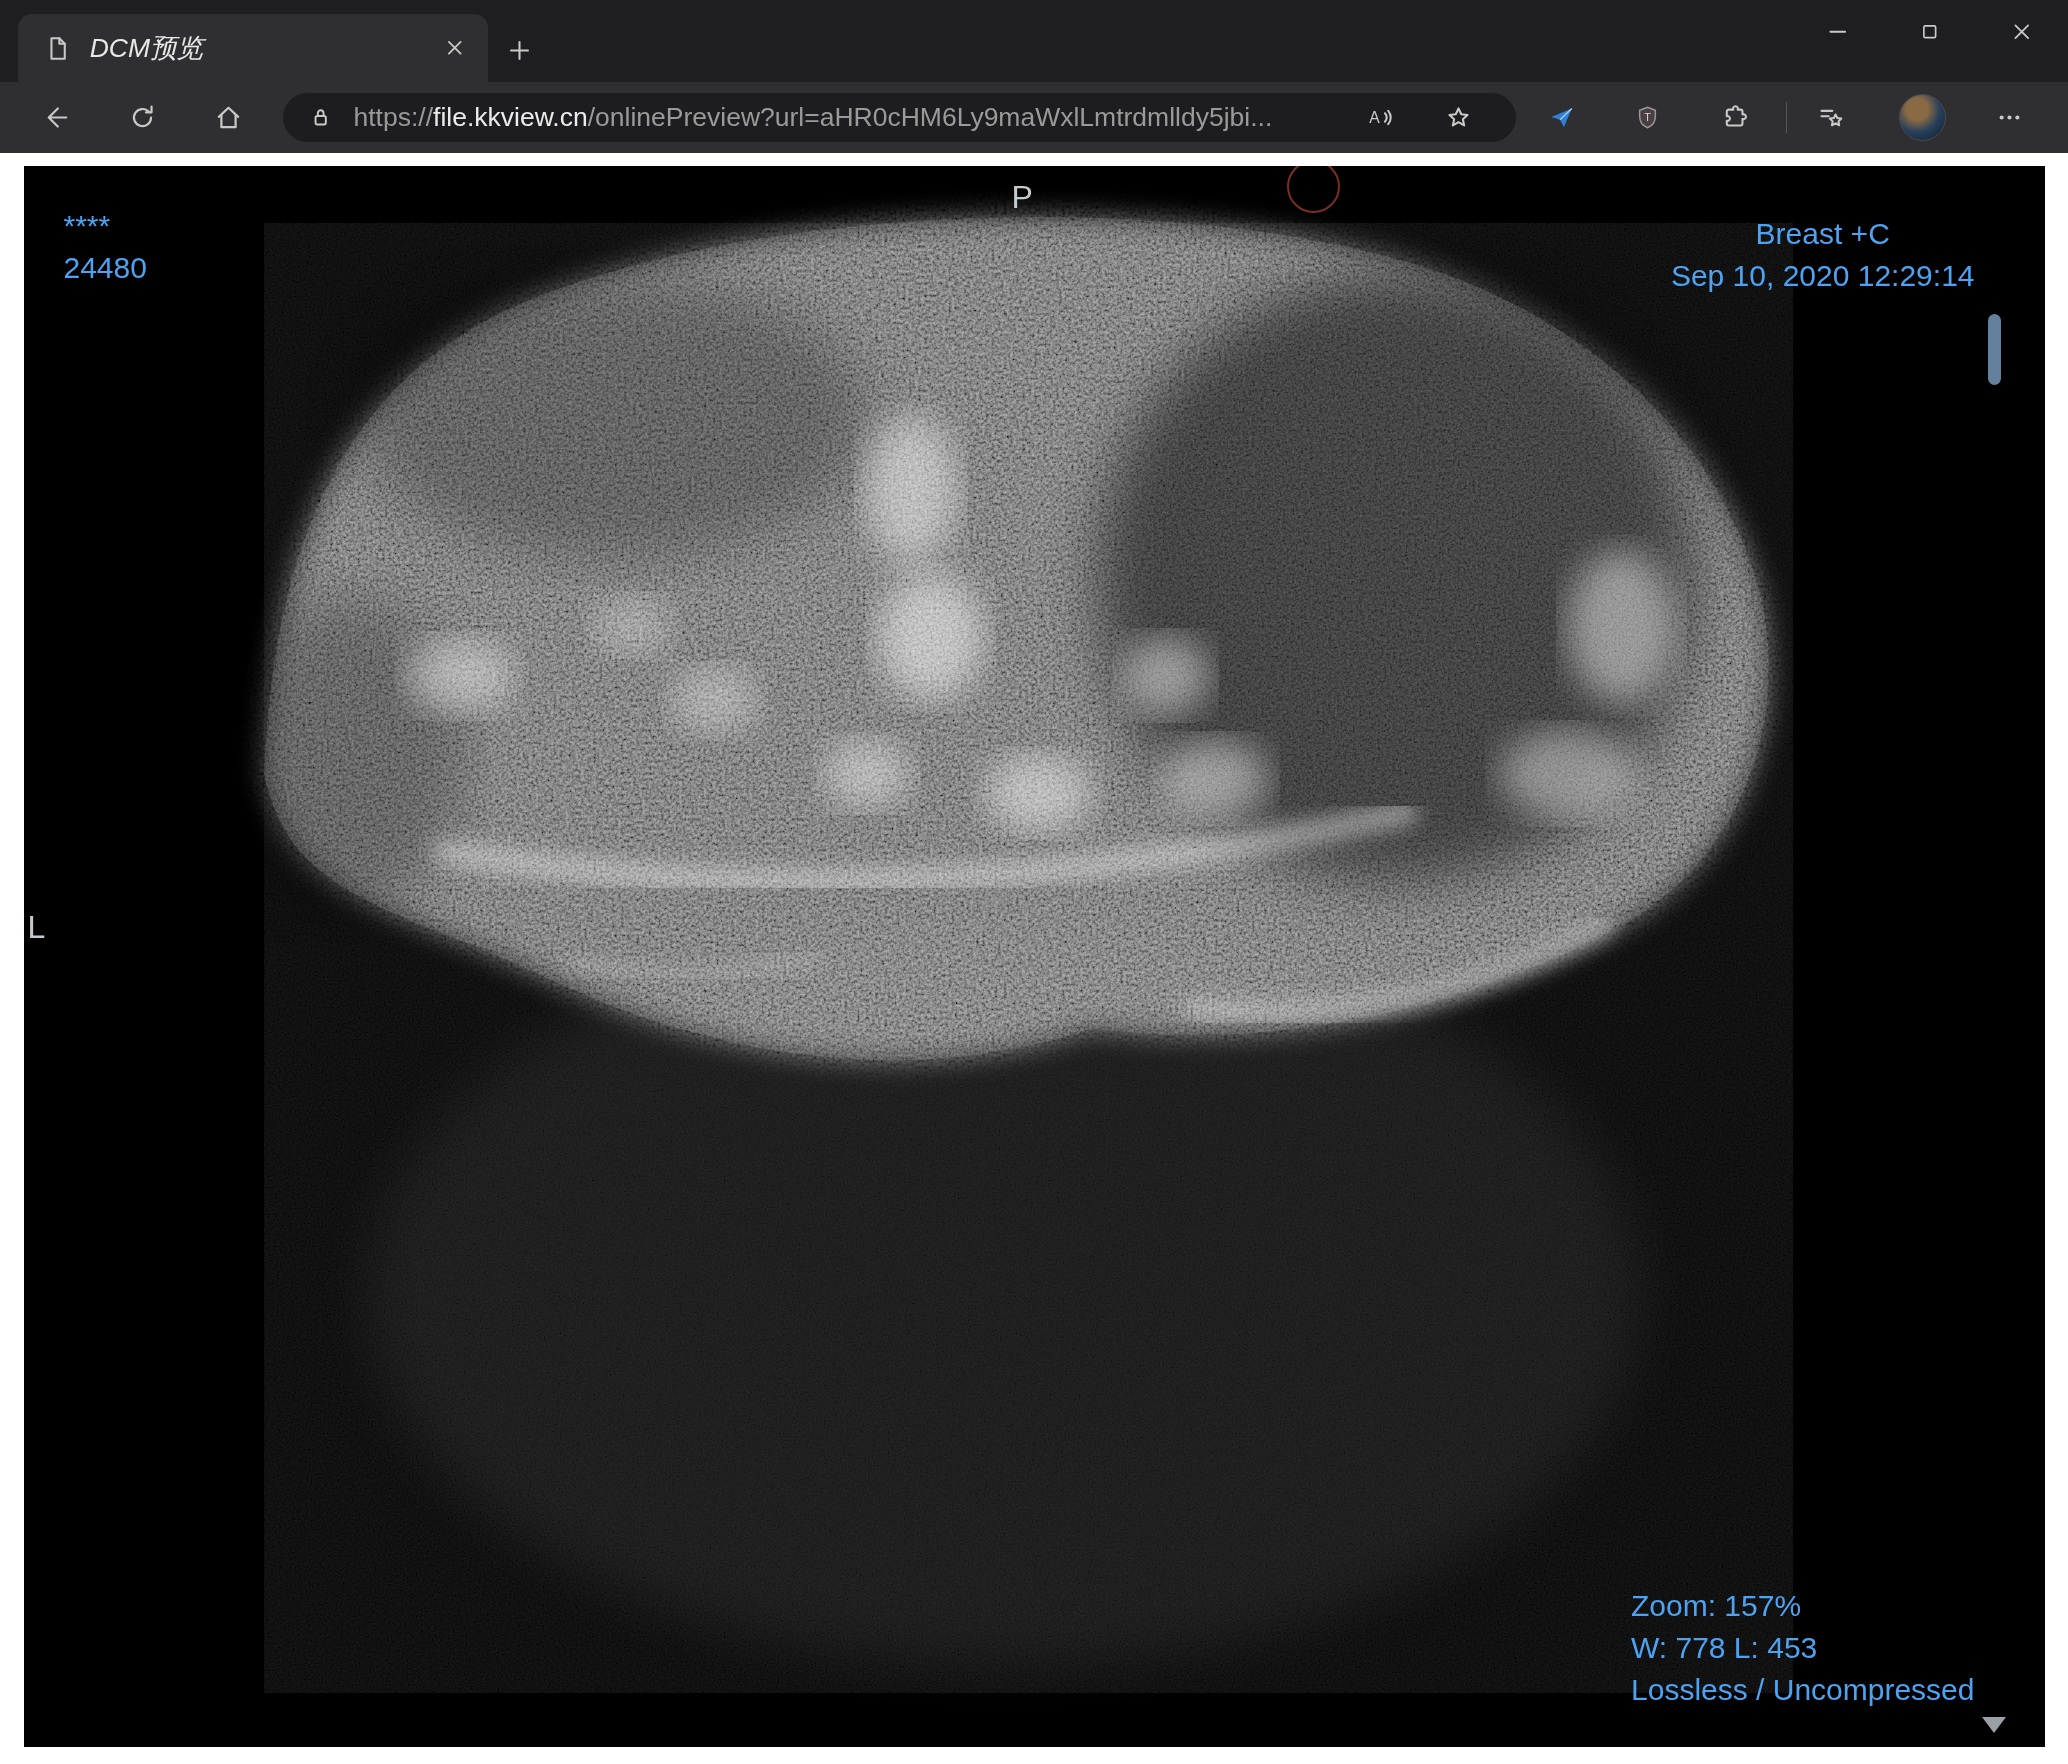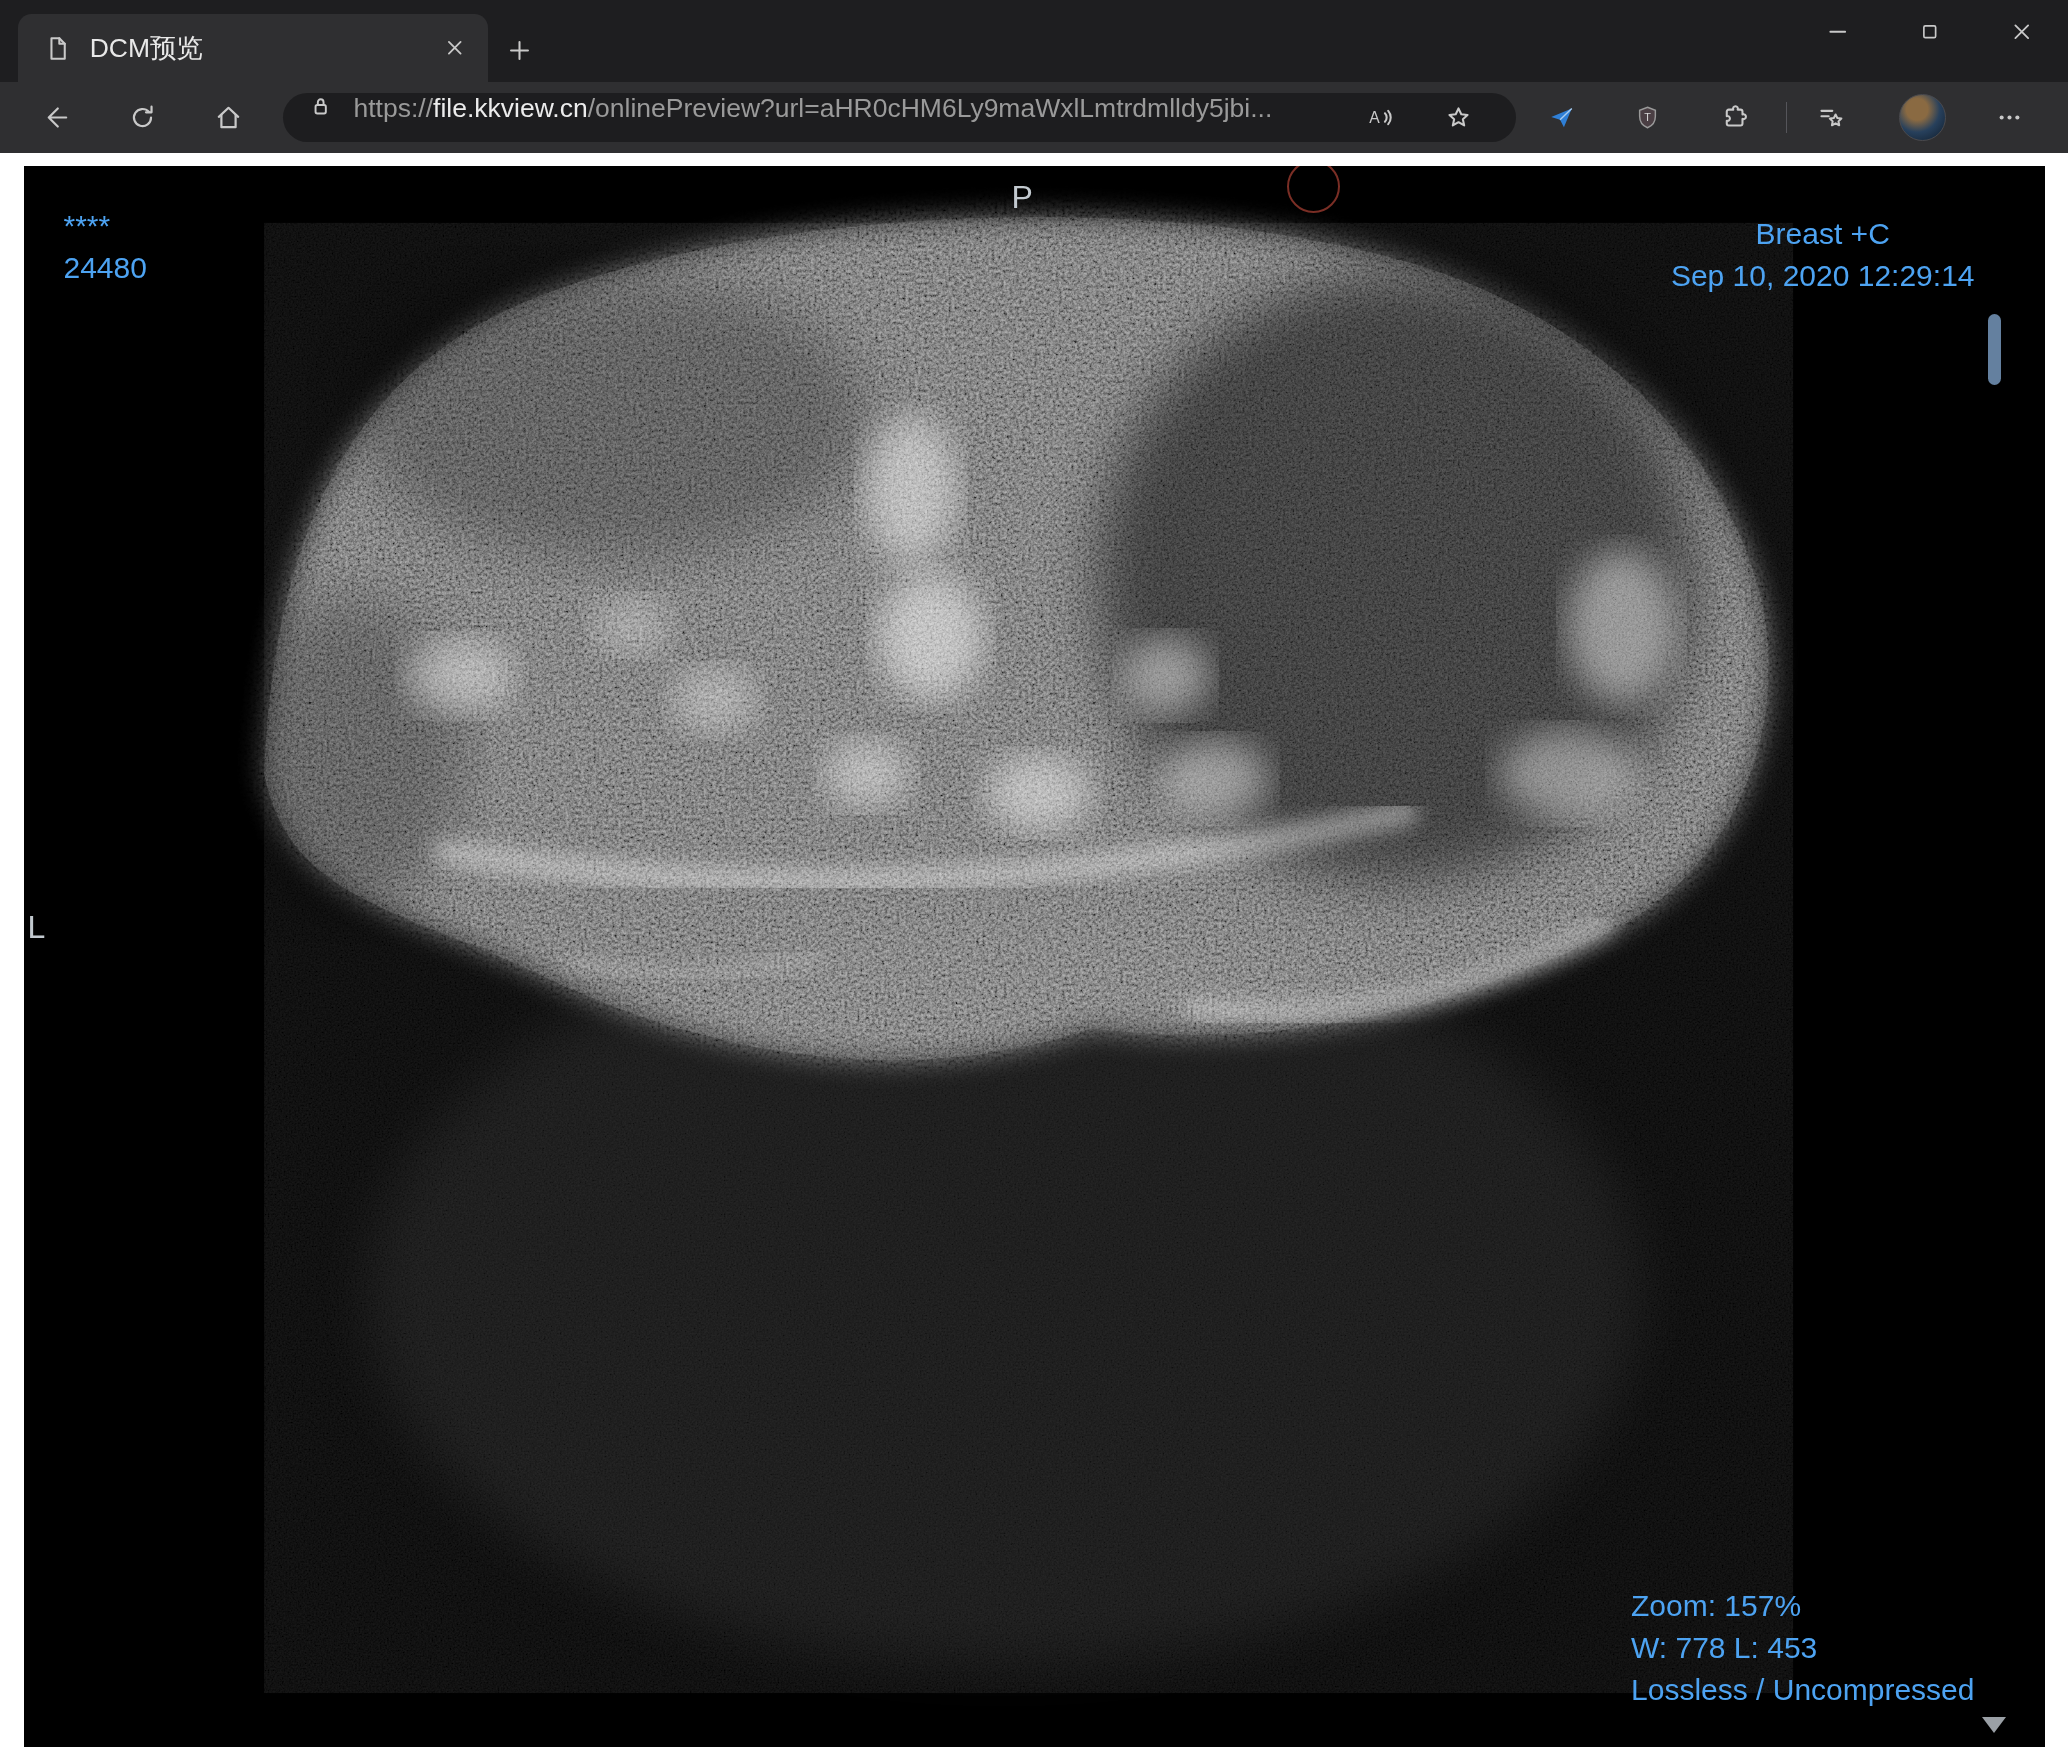--- a/index.html
+++ b/index.html
@@ -3,34 +3,34 @@
 <meta charset="utf-8">
 <style>
   * { box-sizing: border-box; margin: 0; padding: 0; }
   html,body { width:2068px; height:1764px; overflow:hidden; background:#fff;
               font-family:"Liberation Sans", sans-serif; }
   .screen { position:relative; width:2068px; height:1764px; background:#fff; }
 
   
   .tabstrip { position:absolute; left:0; top:0; width:2068px; height:82px; background:#1e1e20; }
   .tab { position:absolute; left:17.6px; top:13.7px; width:470px; height:69px;
-         background:#2f2f31; border-radius:13.7px 13.7px 0 0; display:flex; align-items:center; }
+         background:#2f2f31; border-radius:13.7px 13.7px 0 0; display:flex; align-items:center;font-style:italic; }
   .tab-favicon { margin-left:25.5px; width:29px; height:29px; display:flex; }
   .tab-title { margin-left:17.6px; color:#e8e8e8; font-size:26.5px; flex:1; white-space:nowrap; overflow:hidden; }
   .tab-close { width:43px; height:43px; margin-right:11.8px; display:flex; align-items:center; justify-content:center; border-radius:7.8px; }
   .newtab { position:absolute; left:496px; top:26.5px; width:47px; height:47px; border-radius:9.8px;
             display:flex; align-items:center; justify-content:center; }
   .win-controls { position:absolute; right:0; top:0; height:82px; display:flex; }
   .win-btn { width:92px; height:63px; display:flex; align-items:center; justify-content:center; }
 
   
   .toolbar { position:absolute; left:0; top:82px; width:2068px; height:71px; background:#2f2f31; }
   .toolbar .btn { position:absolute; display:flex; align-items:center; justify-content:center; border-radius:9.8px; }
   .urlbar { position:absolute; left:283px; top:10.8px; width:1233px; height:49px; background:#1d1d1f;
-            border-radius:24.5px; display:flex; align-items:flex-start; }
+            border-radius:24.5px; display:flex; align-items:center; }
   .lock { margin-left:23.5px; width:27.4px; height:27.4px; display:flex; }
   .url-text { margin-left:19.6px; font-size:26.5px; white-space:nowrap; overflow:hidden; max-width:990px; }
   .url-scheme, .url-path { color:#9a9a9a; }
   .url-host { color:#ececec; }
   .pill-btn { position:absolute; top:1px; width:47px; height:47px; display:flex; align-items:center; justify-content:center; border-radius:50%; }
   .pill-readaloud { left:1073px; } .pill-star { left:1152px; }
   .tool-ico { position:absolute; top:11.8px; width:47px; height:47px; display:flex; align-items:center; justify-content:center; border-radius:9.8px; }
   .t-blue { left:1538px; } .t-shield { left:1624px; } .t-puzzle { left:1711px; }
   .t-collections { left:1807px; } .t-more { left:1986px; }
   .t-divider { position:absolute; left:1786px; top:19.6px; width:1px; height:31px; background:#55555a; }

